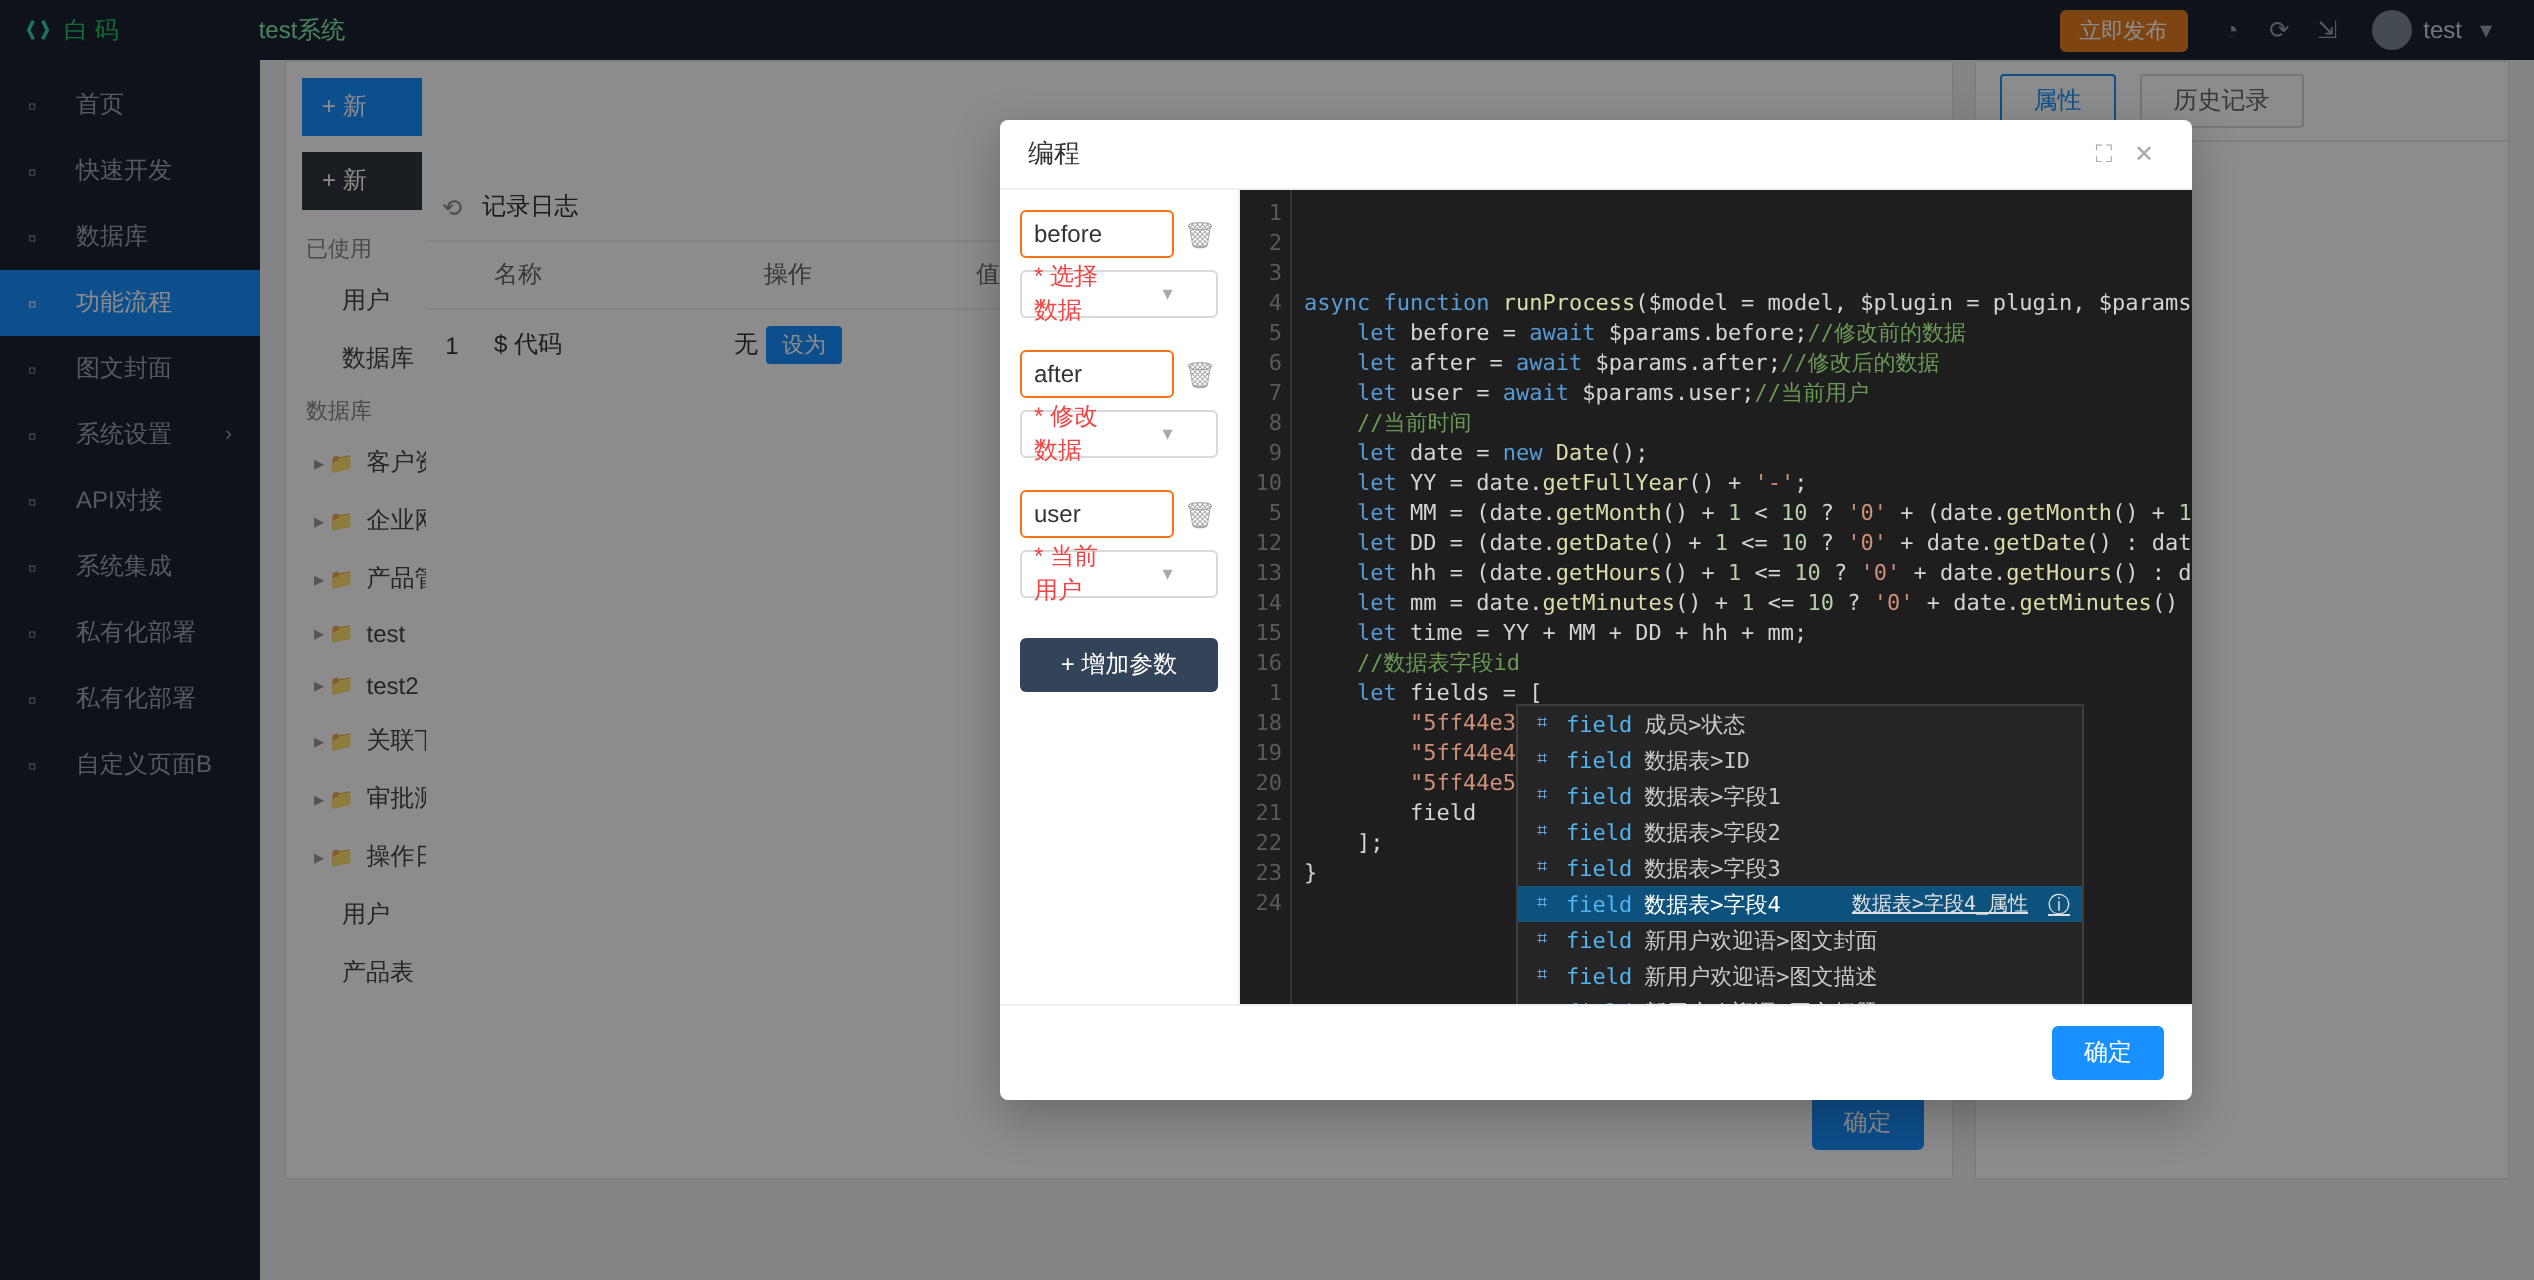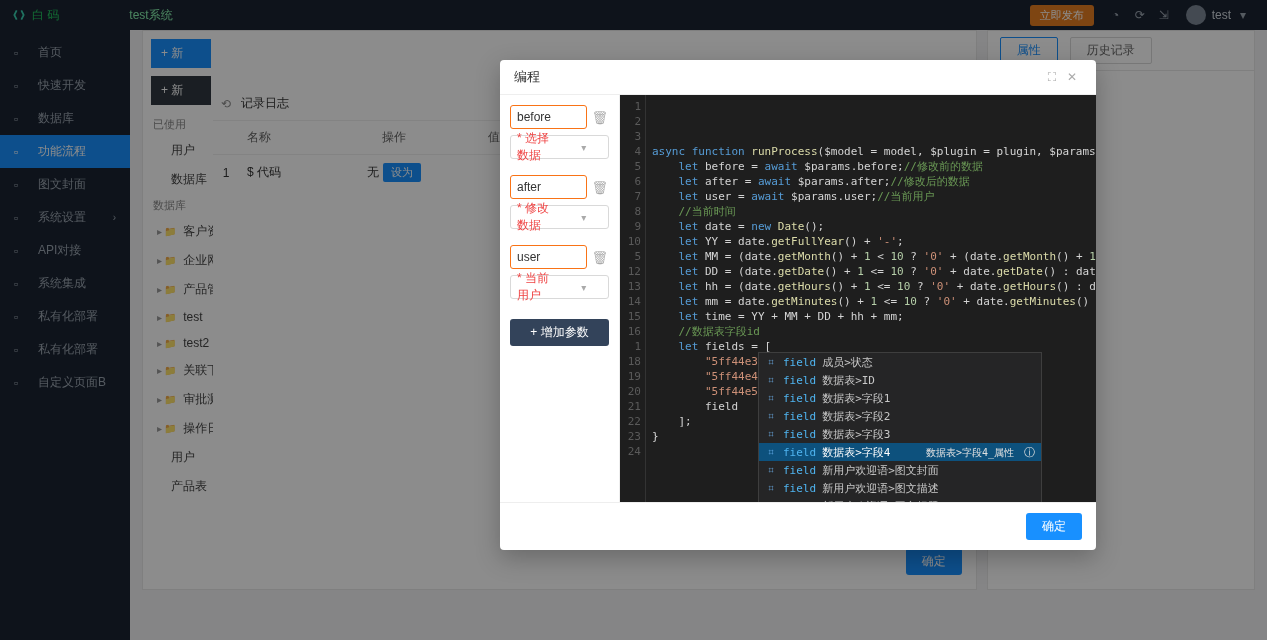--- a/index.html
+++ b/index.html
@@ -263,21 +263,21 @@
     .ac-row.sel { background: #0d517d; color: #fff; }
     .ac-ic {
       width: 12px; height: 12px; font-size: 9px;
       display: inline-flex; align-items: center; justify-content: center;
       color: #75beff;
     }
     .ac-kind { color: #4fb4f0; min-width: 26px; }
     .ac-txt { flex: 1; white-space: nowrap; overflow: hidden; text-overflow: ellipsis; }
     .ac-hint { color: #8a8a8a; font-size: 10px; }
     .ac-info { color: #8a8a8a; margin-left: 4px; }
-    .ac-row.sel .ac-hint, .ac-row.sel .ac-info { color: #e0e0e0; }
+    .ac-row.sel .ac-hint, .ac-row.sel .ac-info { color: #e0e0e0; text-decoration: underline; }
     .modal-foot {
       border-top: 1px solid #eee;
       padding: 10px 14px;
       display: flex; justify-content: flex-end;
     }
     .modal-foot .ok {
       background: #1890ff; color: #fff;
       border-radius: 3px; padding: 5px 16px;
       font-size: 12px; cursor: pointer;
     }

